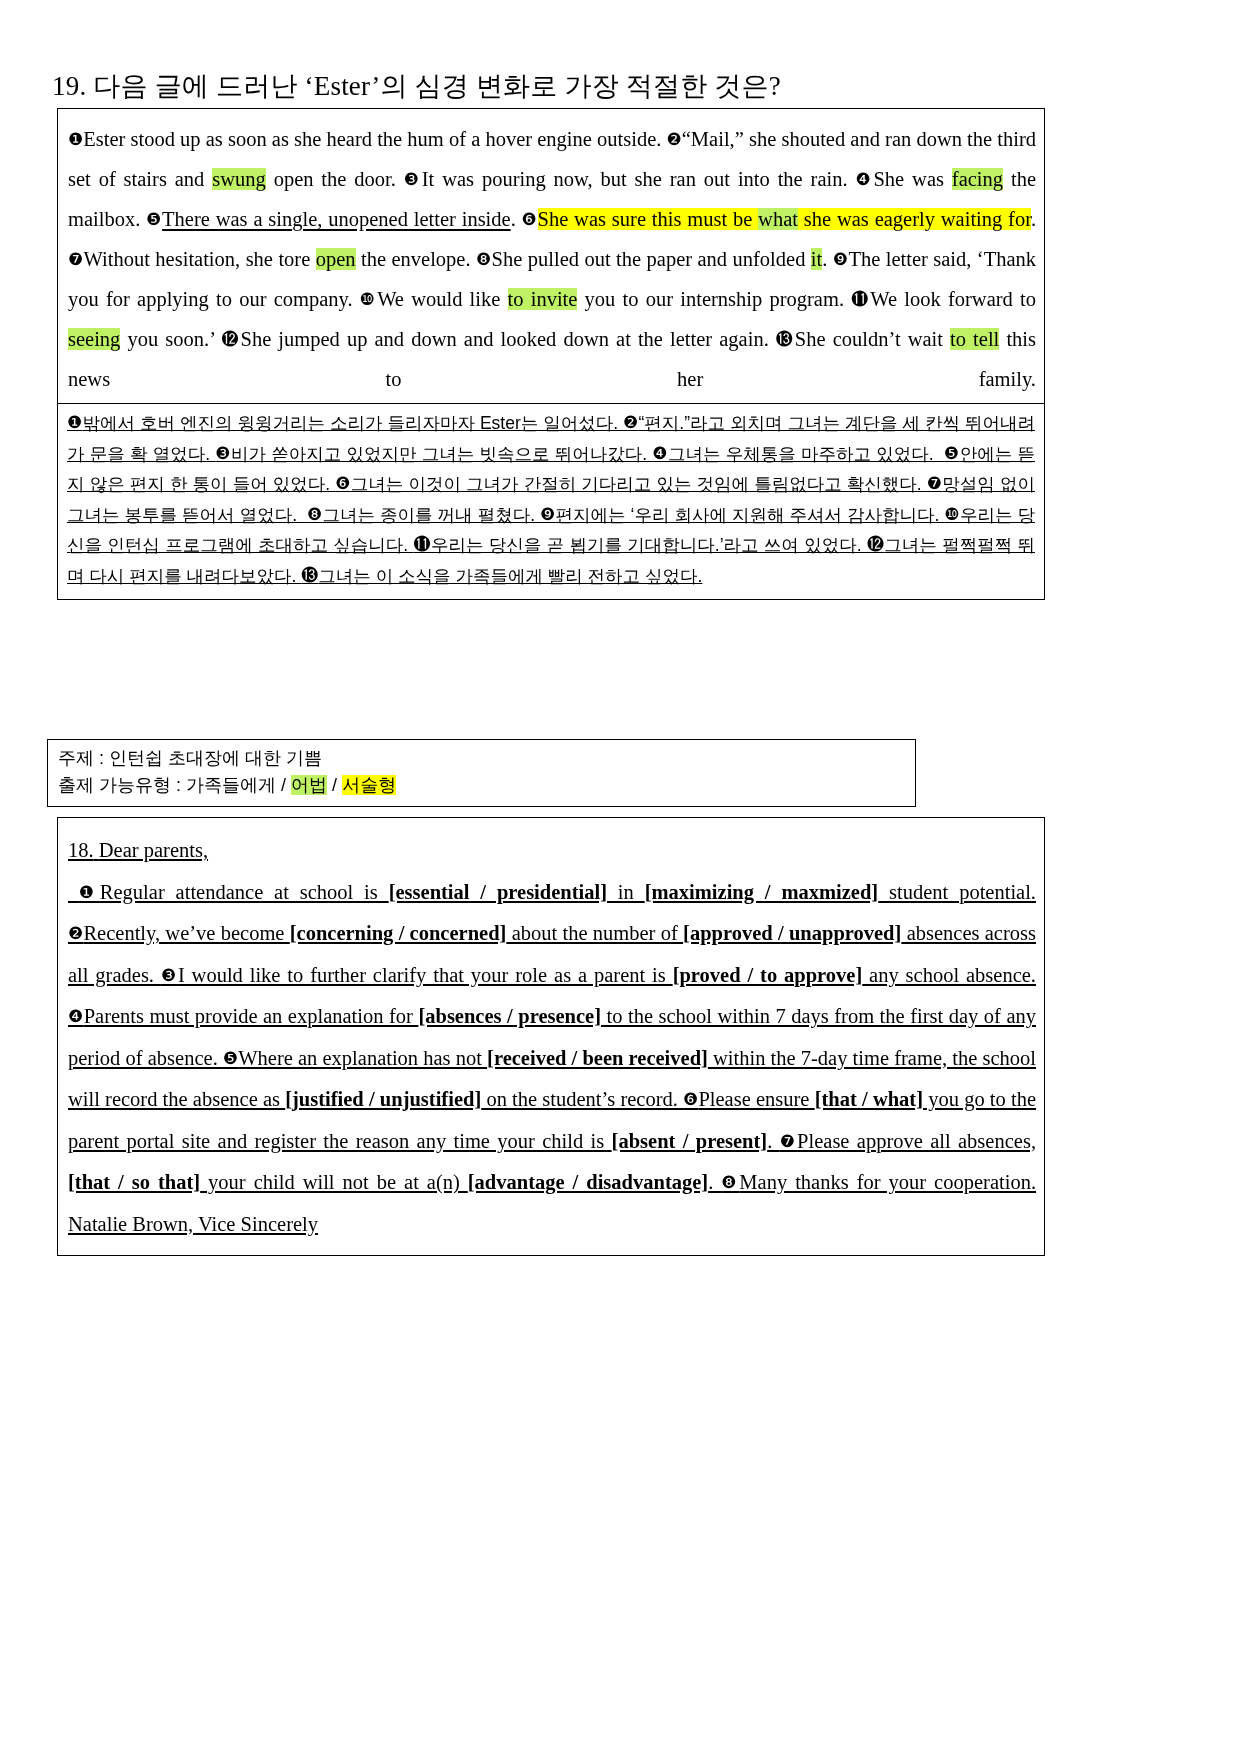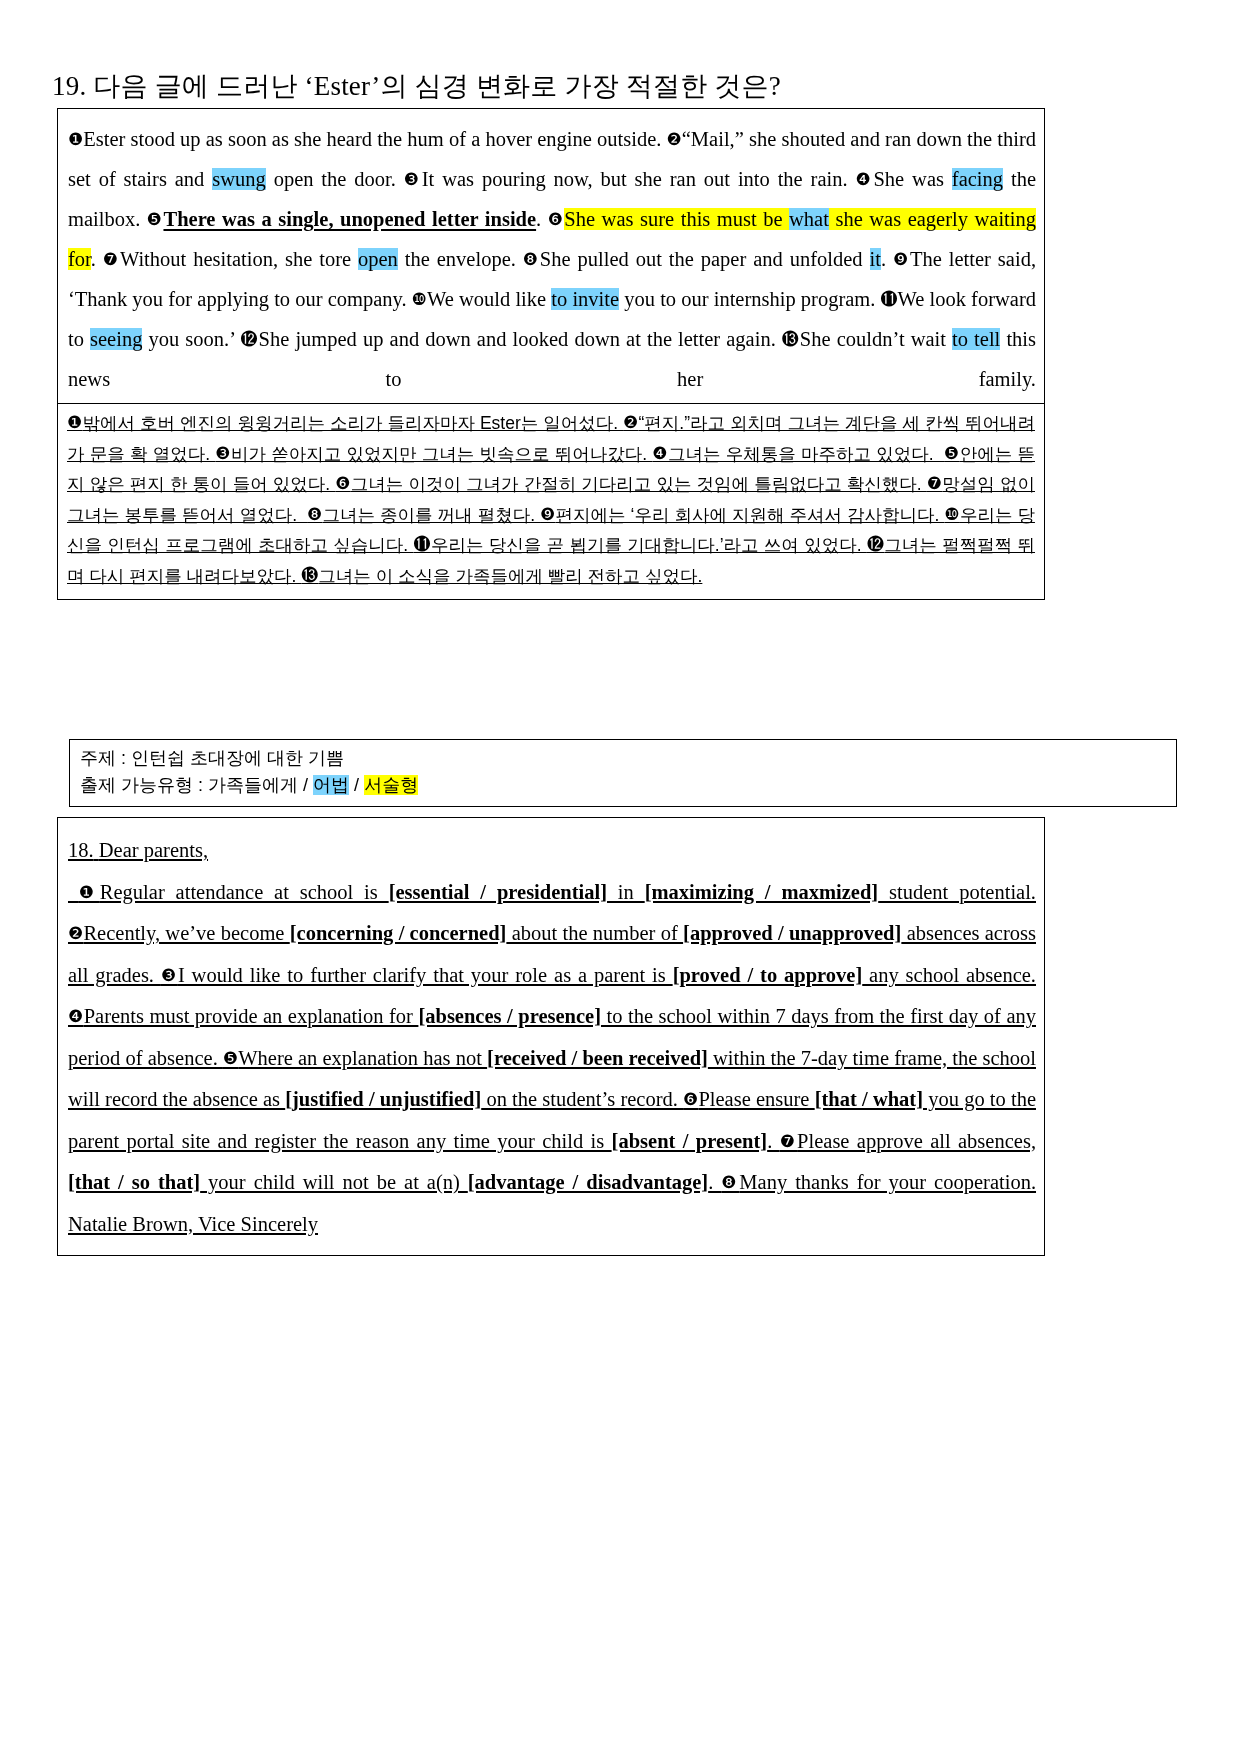--- a/index.html
+++ b/index.html
@@ -67,37 +67,37 @@
     font-family: "Liberation Sans", "DejaVu Sans", sans-serif;
   }
   .kor-body p {
     margin: 0;
     text-align: justify;
     text-align-last: left;
     text-decoration: underline;
   }
 
   
-  .hl-green { background: #7dd3fc; }
+  .hl-green { background: #bef264; }
   .hl-yellow { background: #ffff00; }
   .und { text-decoration: underline; text-underline-offset: 3px; }
-  .bold { font-weight: bold; }
+  .bold { font-weight: normal; }
   .cnum {
     font-family: "DejaVu Sans", sans-serif;
     font-size: 17px;
     vertical-align: 1px;
     letter-spacing: 0;
   }
 
   
   .theme-box {
     position: absolute;
-    left: 69px;
+    left: 47px;
     top: 739px;
-    width: 1108px;
+    width: 869px;
     border: 1.5px solid #000;
     box-sizing: border-box;
     padding: 5px 10px 7px 10px;
     font-family: "Liberation Sans", "DejaVu Sans", sans-serif;
     font-size: 18px;
     line-height: 27px;
   }
   .theme-box .row { white-space: nowrap; }
 
   

